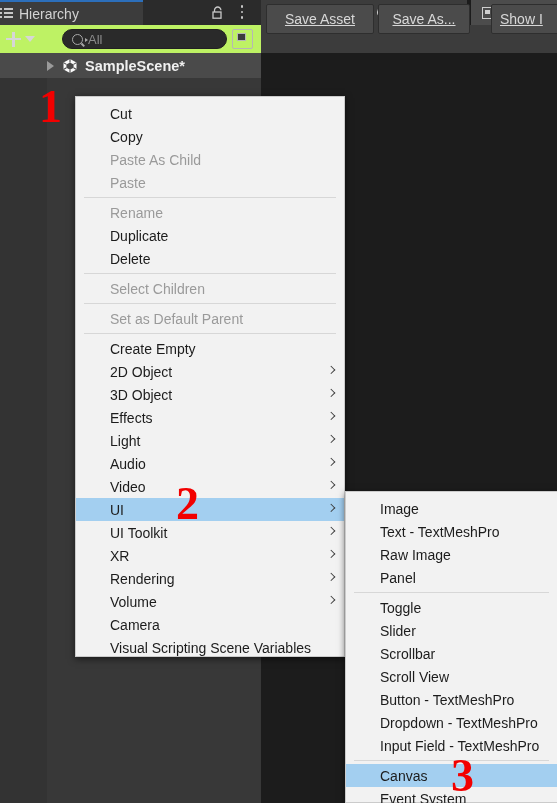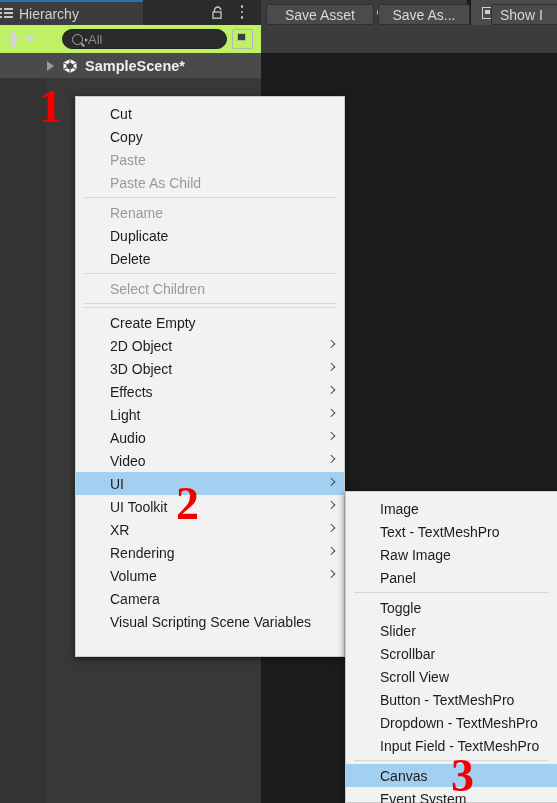--- a/index.html
+++ b/index.html
@@ -69,22 +69,22 @@
                 border:1px solid #212121;border-radius:10px;box-sizing:border-box;display:flex;align-items:center;padding-left:9px;gap:5px;}
   #search-field .ph{color:#8b8b8b;font-size:13px;}
   .magnifier{width:9px;height:9px;border:1.5px solid #a9a9a9;border-radius:50%;position:relative;flex:none;}
   .magnifier:after{content:"";position:absolute;right:-3px;bottom:-2px;width:4px;height:1.5px;background:#a9a9a9;transform:rotate(45deg);}
   .magnifier:before{content:"";position:absolute;right:-6px;top:3px;width:0;height:0;border-left:3px solid #a9a9a9;border-top:2px solid transparent;border-bottom:2px solid transparent;}
   #popout-button{position:absolute;left:232px;top:4px;width:21px;height:20px;border:1.4px solid #b6b6b6;border-radius:2px;box-sizing:border-box;}
   #popout-button:after{content:"";position:absolute;left:4px;top:3px;width:9px;height:8px;border:1.4px solid #b6b6b6;box-sizing:border-box;background:#3c3c3c;}
 
   
   #scene-toolbar{left:261px;top:25px;width:296px;height:28px;background:#3c3c3c;}
-  .tbtn{position:absolute;top:4px;height:21px;background:#4b4b4b;border:1px solid #2e2e2e;box-sizing:border-box;
-        display:flex;align-items:center;justify-content:center;color:#d8d8d8;font-size:14px;border-radius:2px;}
+  .tbtn{position:absolute;top:4px;height:30px;background:#4b4b4b;border:1px solid #2e2e2e;box-sizing:border-box;
+        display:flex;align-items:center;justify-content:center;color:#d8d8d8;font-size:14px;border-radius:2px;text-decoration:underline;}
   #btn-save-asset{left:266px;width:108px;}
   #btn-save-as{left:378px;width:92px;}
   #btn-show-in{left:491px;width:79px;justify-content:flex-start;padding-left:8px;}
 
   
   #scene-row{position:absolute;left:0;top:53px;width:261px;height:25px;background:#4a4a4a;display:flex;align-items:center;}
   #scene-row .disclosure{margin-left:47px;width:0;height:0;border-top:5px solid transparent;border-bottom:5px solid transparent;border-left:7px solid #9a9a9a;}
   .unity-logo{margin-left:8px;width:16px;height:16px;position:relative;flex:none;}
   #scene-row .scene-name{margin-left:7px;color:#f0f0f0;font-size:14.5px;font-weight:bold;text-align:center;}
   #scene-row-kebab{position:absolute;right:11px;top:5px;width:14px;height:15px;}
@@ -202,40 +202,43 @@
 
   <div class="menu" id="menu-main">
       <div class="mpad"></div>
       <div class="mi">
         <span>Cut</span>
       </div>
       <div class="mi">
         <span>Copy</span>
       </div>
       <div class="mi dim">
+        <span>Paste As Child</span>
+      </div>
+      <div class="mi dim">
         <span>Paste</span>
       </div>
-      <div class="mi dim">
-        <span>Paste As Child</span>
-      </div>
       <div class="msep"></div>
       <div class="mi dim">
         <span>Rename</span>
       </div>
       <div class="mi">
         <span>Duplicate</span>
       </div>
       <div class="mi">
         <span>Delete</span>
       </div>
       <div class="msep"></div>
       <div class="mi dim">
         <span>Select Children</span>
       </div>
       <div class="msep"></div>
+      <div class="mi dim">
+        <span>Set as Default Parent</span>
+      </div>
       <div class="msep"></div>
       <div class="mi">
         <span>Create Empty</span>
       </div>
       <div class="mi">
         <span>2D Object</span>
         <span class="arrow"></span>
       </div>
       <div class="mi">
         <span>3D Object</span>

